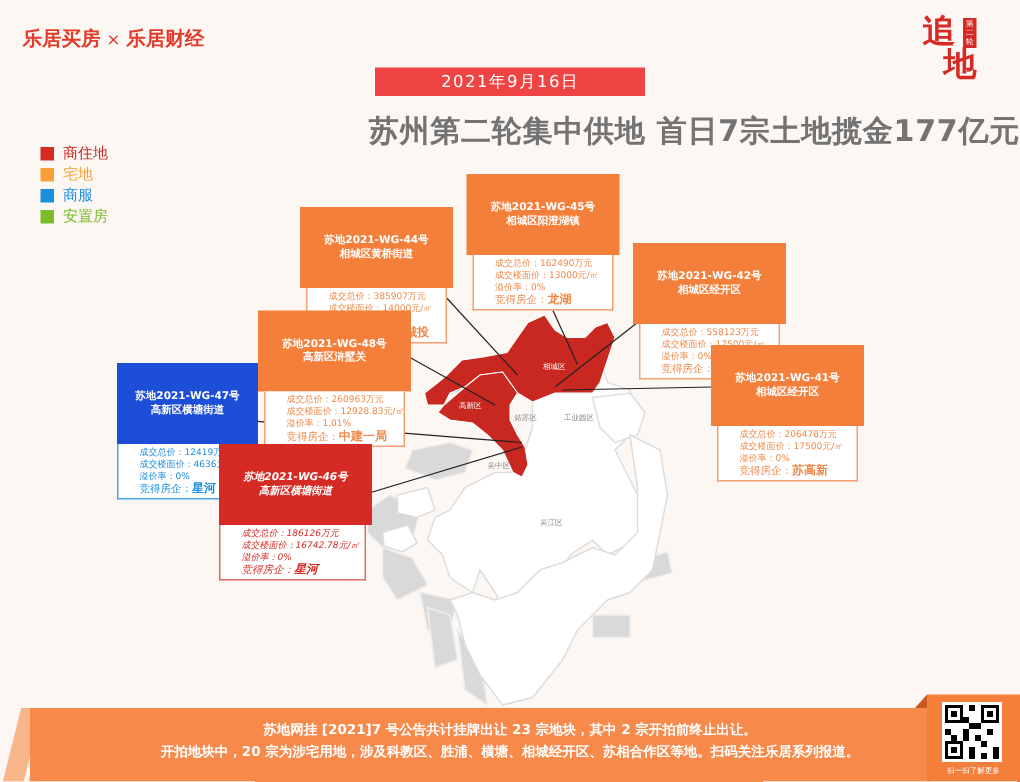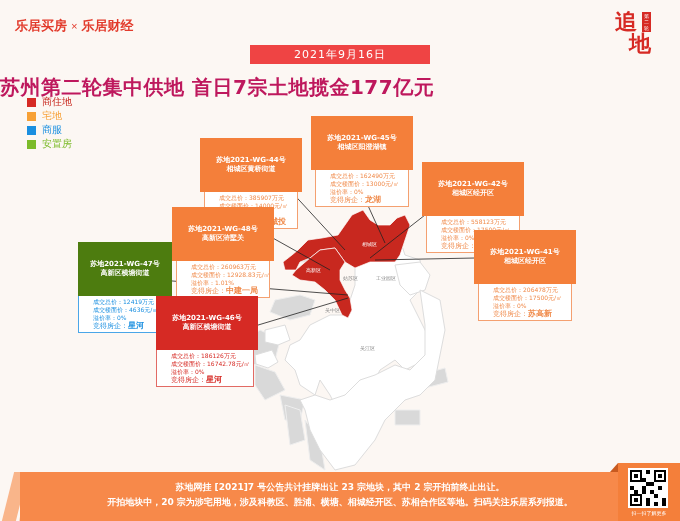--- a/index.html
+++ b/index.html
@@ -1,37 +1,37 @@
 <!DOCTYPE html>
 <html><head>
 <meta charset="utf-8">
 <style>
   * { box-sizing: border-box; margin: 0; padding: 0; }
   html, body { width: 680px; height: 521px; overflow: hidden; }
   body { background: #fcf7f3; font-family: "DejaVu Sans", "Liberation Sans", sans-serif; position: relative; color: #333; }
-  .logo { position: absolute; left: 15px; top: 17px; font-size: 13px; font-weight: bold; color: #e23b2c; letter-spacing: 0px; white-space: nowrap; font-family: Liberation Mono, monospace; }
+  .logo { position: absolute; left: 15px; top: 17px; font-size: 13px; font-weight: bold; color: #e23b2c; letter-spacing: 0px; white-space: nowrap; }
   .logo .x { color: #e23b2c; font-weight: normal; margin: 0 4px; font-size: 11px; }
   .seal { position: absolute; left: 615px; top: 8px; width: 48px; height: 50px; }
   .seal .char { position: absolute; color: #d62a24; font-family: "DejaVu Serif", serif; font-weight: bold; font-size: 22px; line-height: 22px; }
   .seal .stamp { position: absolute; left: 27px; top: 4px; width: 9px; height: 20px; background: #d62a24; color: #fff; font-size: 5px; line-height: 6px; text-align: center; padding-top: 1px; }
   .date-bar { position: absolute; left: 250px; top: 45px; width: 180px; height: 19px; background: #ef4444; color: #fff; font-size: 11px; text-align: center; line-height: 19px; letter-spacing: 1px; }
-  .title { position: absolute; left: 0; width: 680px; top: 74px; text-align: left; color: #be185d; font-size: 20px; font-weight: bold; letter-spacing: 0.5px; }
+  .title { position: absolute; left: 0; width: 680px; top: 74px; text-align: right; color: #737373; font-size: 20px; font-weight: bold; letter-spacing: 0.5px; }
   .legend { position: absolute; left: 15px; top: 95px; }
   .legend-item { display: flex; align-items: center; height: 14px; font-size: 10px; margin-bottom: 0px; padding-left: 12px; }
   .legend-swatch { width: 9px; height: 9px; margin-right: 6px; }
   .map { position: absolute; left: 0; top: 0; width: 680px; height: 521px; }
   .card { position: absolute; width: 102px; font-size: 6px; }
   .card .hd { color: #fff; text-align: center; font-size: 7px; font-weight: bold; line-height: 9px; padding: 18px 0; }
   .card .bd { border: 1px solid; border-top: none; background: #fff; padding: 2px 14px; line-height: 8px; margin-left: 4px; margin-right: 4px; }
   .card .bd .row { white-space: nowrap; }
   .card .bd .dev { font-size: 7px; }
   .card .bd .dev b { font-size: 8px; }
   .card.orange .hd { background: #f47f3a; }
   .card.orange .bd { border-color: #f4a070; color: #f08a4a; }
-  .card.blue .hd { background: #4d7c0f; }
+  .card.blue .hd { background: #1d4ed8; }
   .card.blue .bd { border-color: #4aa6e8; color: #1a8fe0; }
   .card.red .hd { background: #d62a24; }
   .card.red .bd { border-color: #e26a64; color: #d62a24; }
   .footer { position: absolute; left: 20px; top: 472px; width: 600px; height: 49px; background: #f7894a; }
   .footer-stripe { position: absolute; left: 8px; top: 472px; width: 14px; height: 49px; background: #f9b58a; transform: skewX(-14deg); }
   .footer-stripe2 { position: absolute; left: 25px; top: 472px; width: 6px; height: 49px; background: #fbd1b4; transform: skewX(-14deg); }
   .footer-text { position: absolute; left: 0; width: 680px; top: 480px; text-align: center; color: #fff; font-size: 9px; line-height: 15px; font-weight: bold; }
   .qr-box { position: absolute; left: 618px; top: 463px; width: 62px; height: 58px; background: #f47f3a; }
   .qr-fold { position: absolute; left: 610px; top: 463px; width: 0; height: 0; border-left: 8px solid transparent; border-bottom: 9px solid #c85a20; }
   .qr { position: absolute; left: 628px; top: 468px; width: 40px; height: 40px; background: #fff; padding: 2px; }
@@ -196,21 +196,21 @@
     <div>相城区经开区</div>
   </div>
   <div class="bd">
     <div class="row"><span>成交总价：</span><span>206478万元</span></div>
     <div class="row"><span>成交楼面价：</span><span>17500元/㎡</span></div>
     <div class="row"><span>溢价率：</span><span>0%</span></div>
     <div class="row dev"><span>竞得房企：</span><b>苏高新</b></div>
   </div>
 </div>
 
-<div class="card red" style="left:156px;top:296px;">
+<div class="card red" style="left:146px;top:296px;font-style:italic;">
   <div class="hd">
     <div>苏地2021-WG-46号</div>
     <div>高新区横塘街道</div>
   </div>
   <div class="bd" style="margin-left:0;">
     <div class="row"><span>成交总价：</span><span>186126万元</span></div>
     <div class="row"><span>成交楼面价：</span><span>16742.78元/㎡</span></div>
     <div class="row"><span>溢价率：</span><span>0%</span></div>
     <div class="row dev"><span>竞得房企：</span><b>星河</b></div>
   </div>

